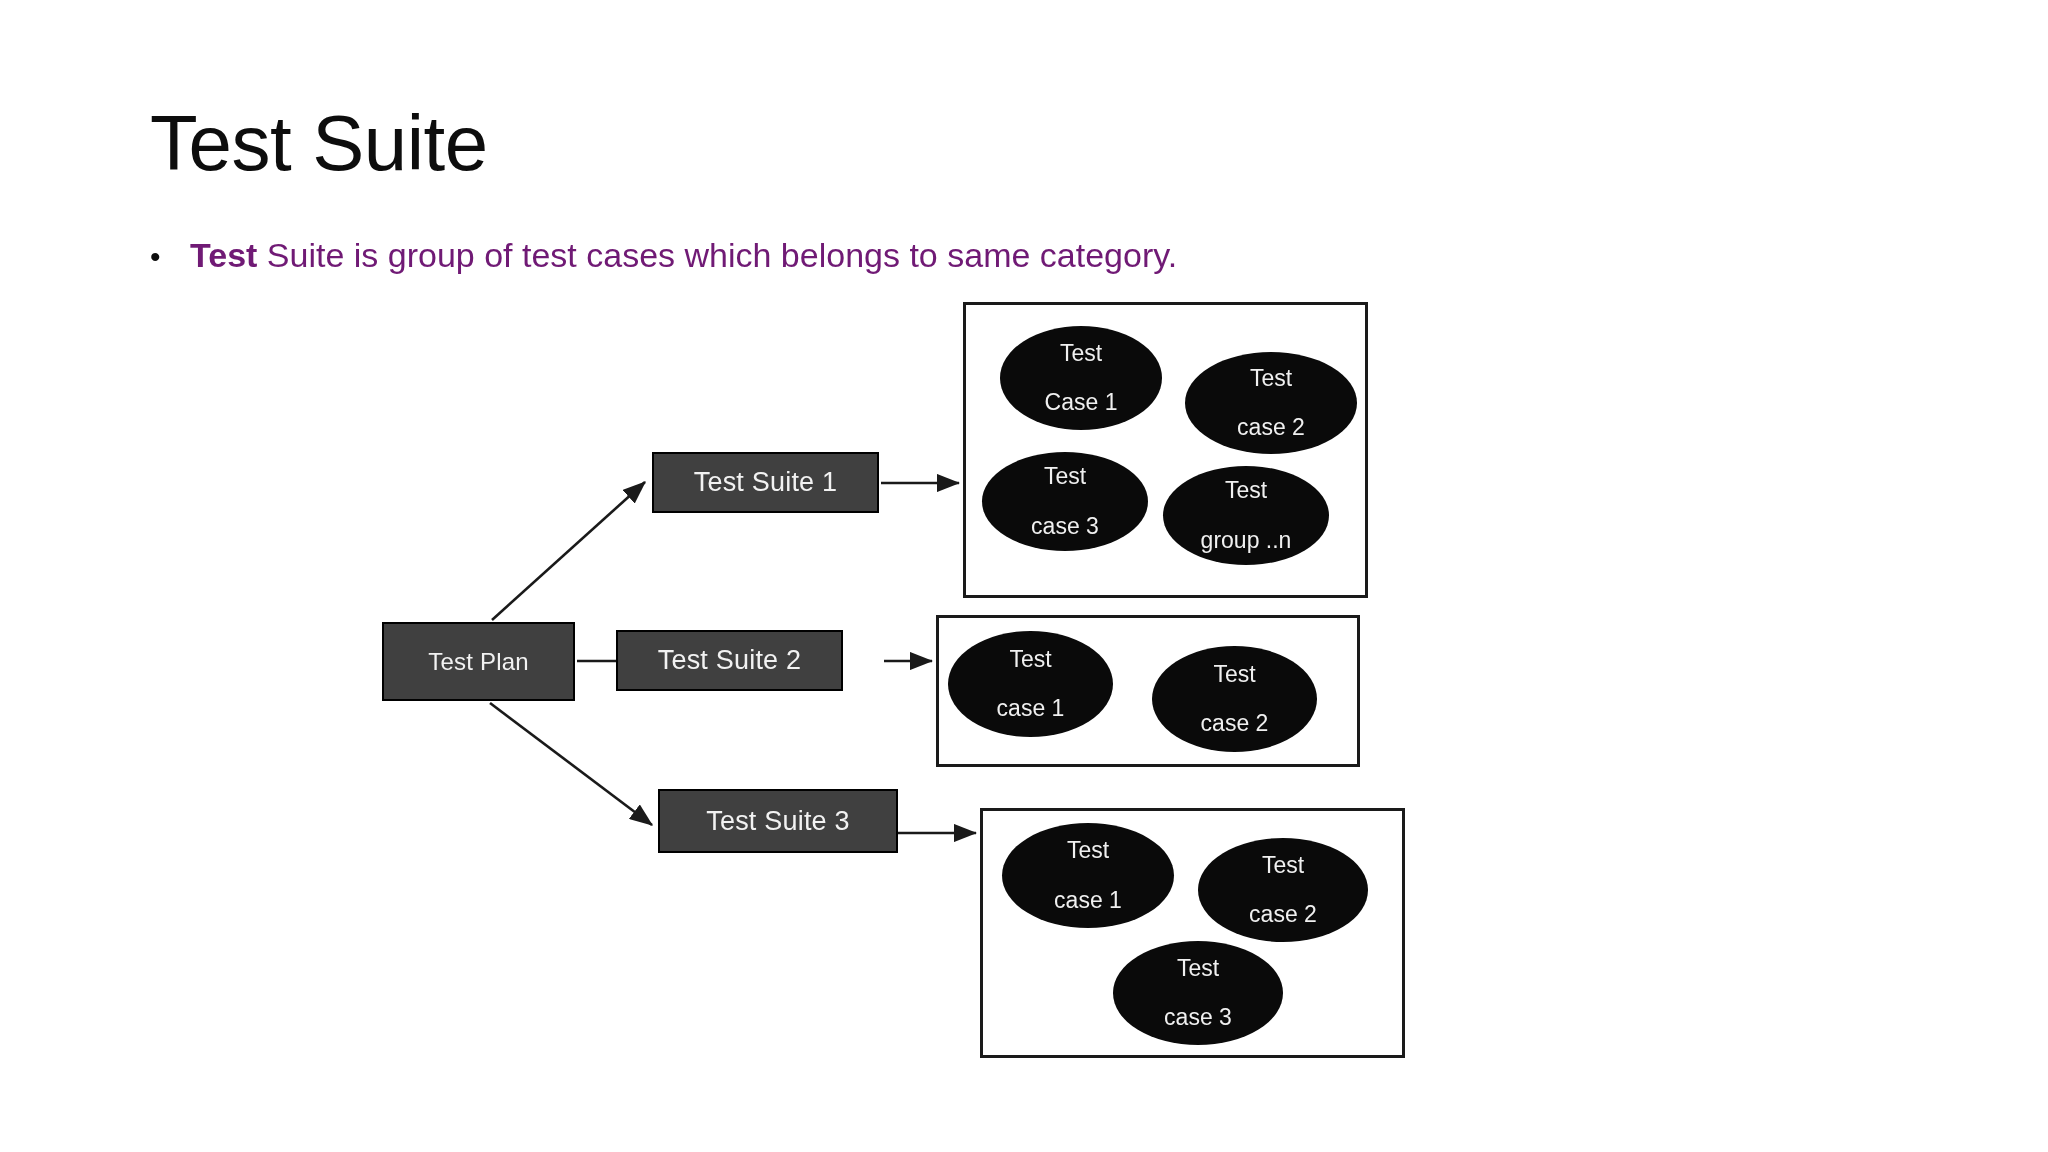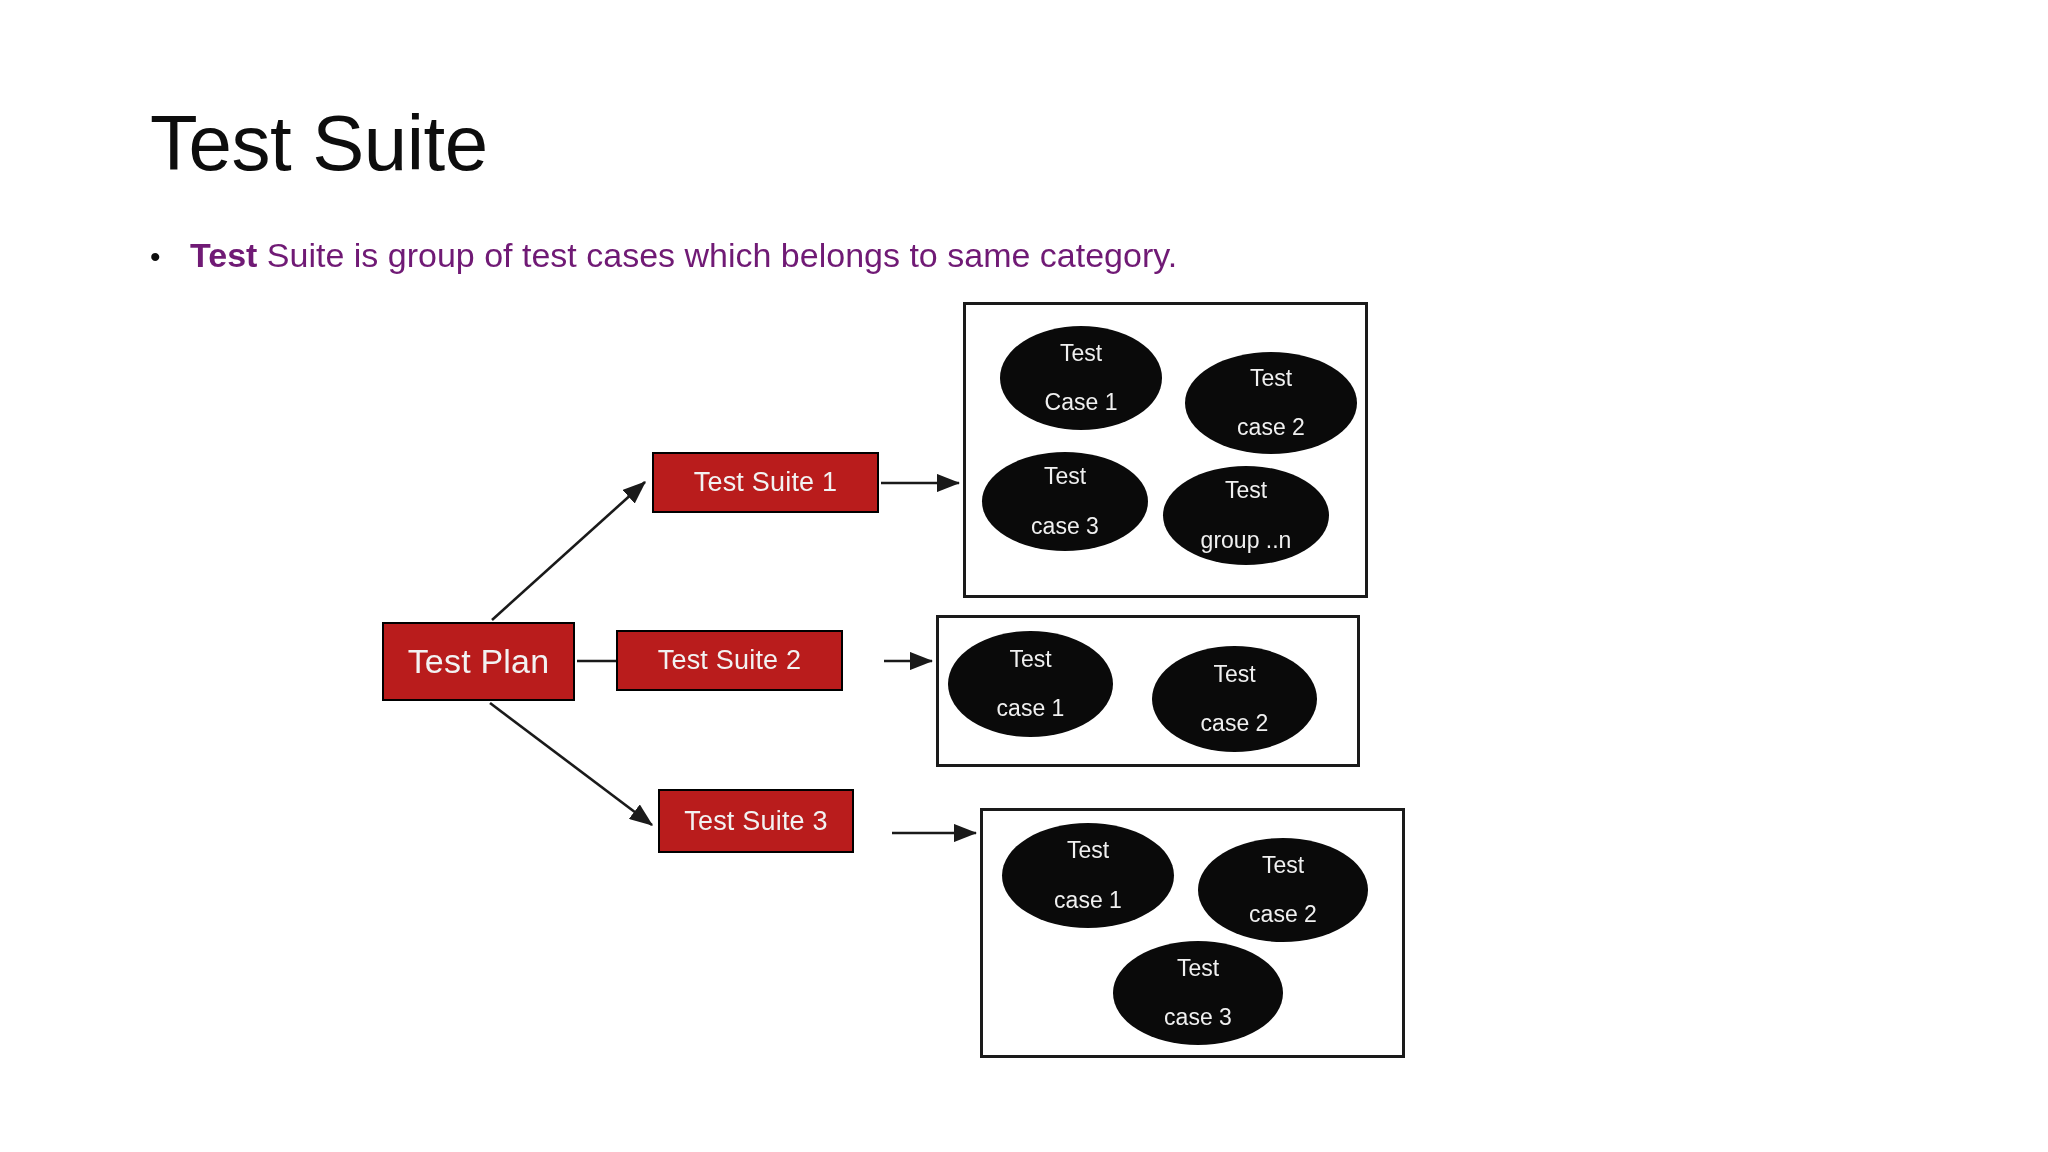--- a/index.html
+++ b/index.html
@@ -64,39 +64,39 @@
   #diagram-svg {
     position: absolute;
     left: 0; top: 0;
     width: 2048px;
     height: 1152px;
     pointer-events: none;
   }
 
   .node-box {
     position: absolute;
-    background: #b91c1c;
+    background: #404040;
     border: 2px solid #000000;
     display: flex;
     align-items: center;
     justify-content: center;
     color: #f2f2f2;
     font-size: 27px;
     font-weight: 400;
     letter-spacing: 0.2px;
     box-sizing: border-box;
   }
   #node-test-plan {
     left: 382px; top: 622px;
     width: 193px; height: 79px;
-    font-size: 34px;
+    font-size: 24px;
   }
   #node-suite-1 { left: 652px; top: 452px; width: 227px; height: 61px; }
   #node-suite-2 { left: 616px; top: 630px; width: 227px; height: 61px; }
-  #node-suite-3 { left: 658px; top: 789px; width: 196px; height: 64px; }
+  #node-suite-3 { left: 658px; top: 789px; width: 240px; height: 64px; }
 
   .group-box {
     position: absolute;
     background: #ffffff;
     border: 3px solid #1a1a1a;
     box-sizing: border-box;
   }
   #group-box-1 { left: 963px; top: 302px; width: 405px; height: 296px; }
   #group-box-2 { left: 936px; top: 615px; width: 424px; height: 152px; }
   #group-box-3 { left: 980px; top: 808px; width: 425px; height: 250px; }

